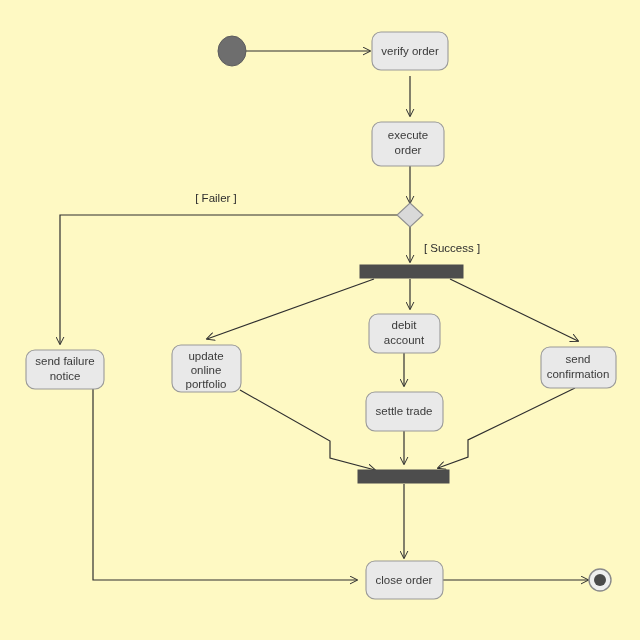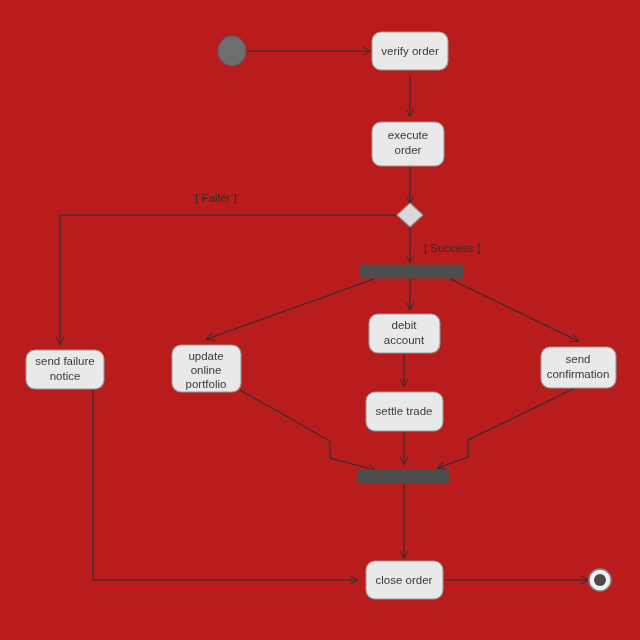--- a/index.html
+++ b/index.html
@@ -10,21 +10,21 @@
   body {
     width: 640px;
     height: 640px;
     font-family: "Liberation Sans", sans-serif;
     overflow: hidden;
   }
   #canvas {
     position: relative;
     width: 640px;
     height: 640px;
-    background: #b91c1c;
+    background: #fef9c3;
   }
   svg#diagram {
     position: absolute;
     left: 0;
     top: 0;
     width: 640px;
     height: 640px;
     display: block;
   }
   .node-rect {

